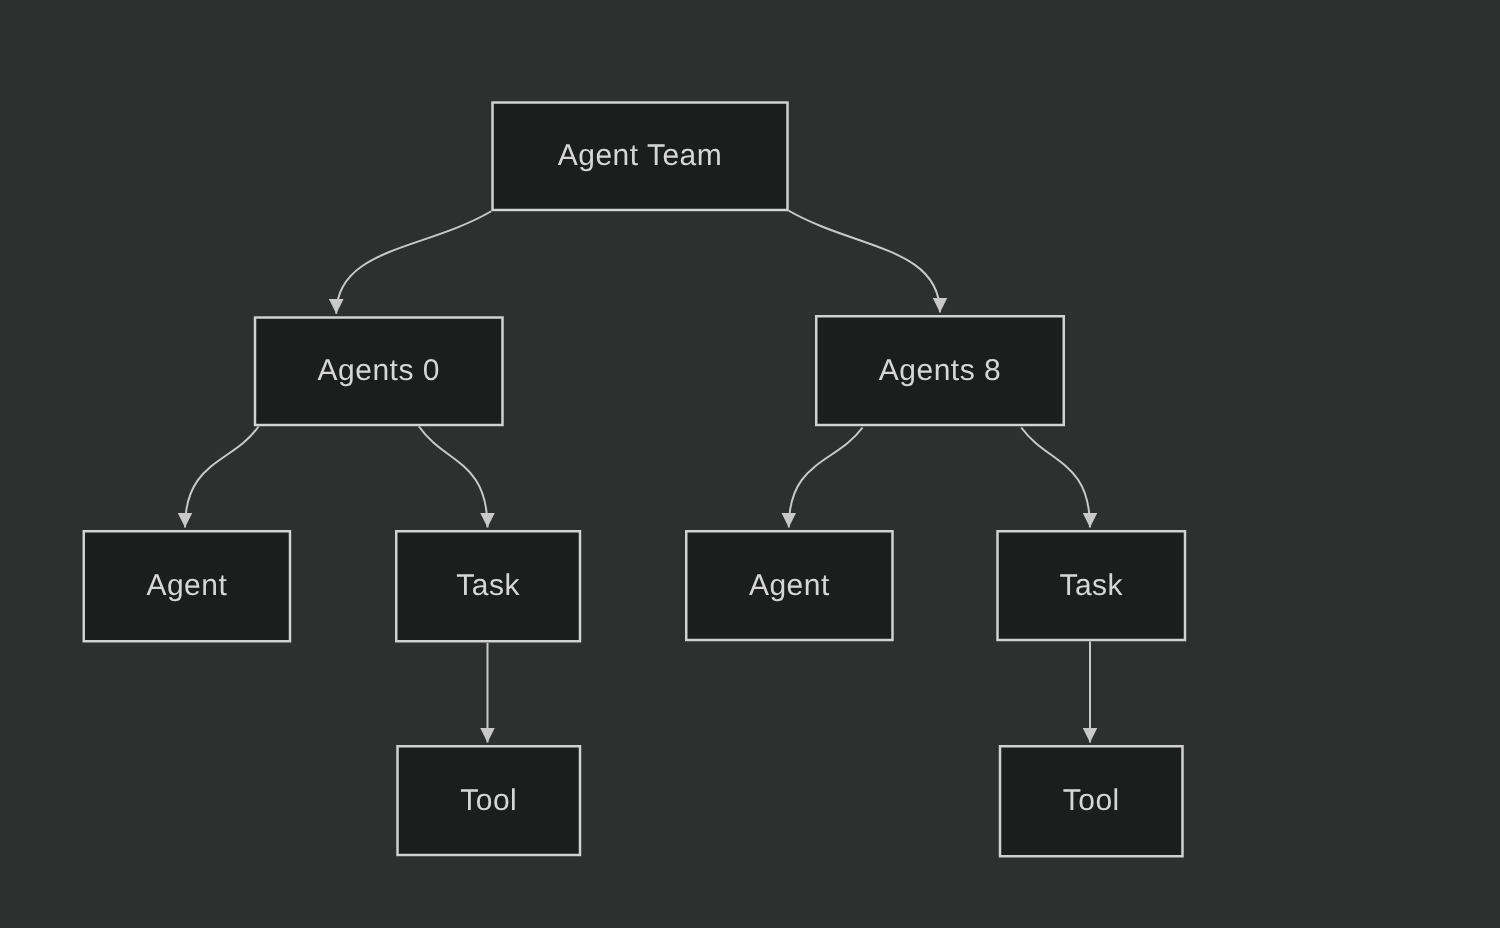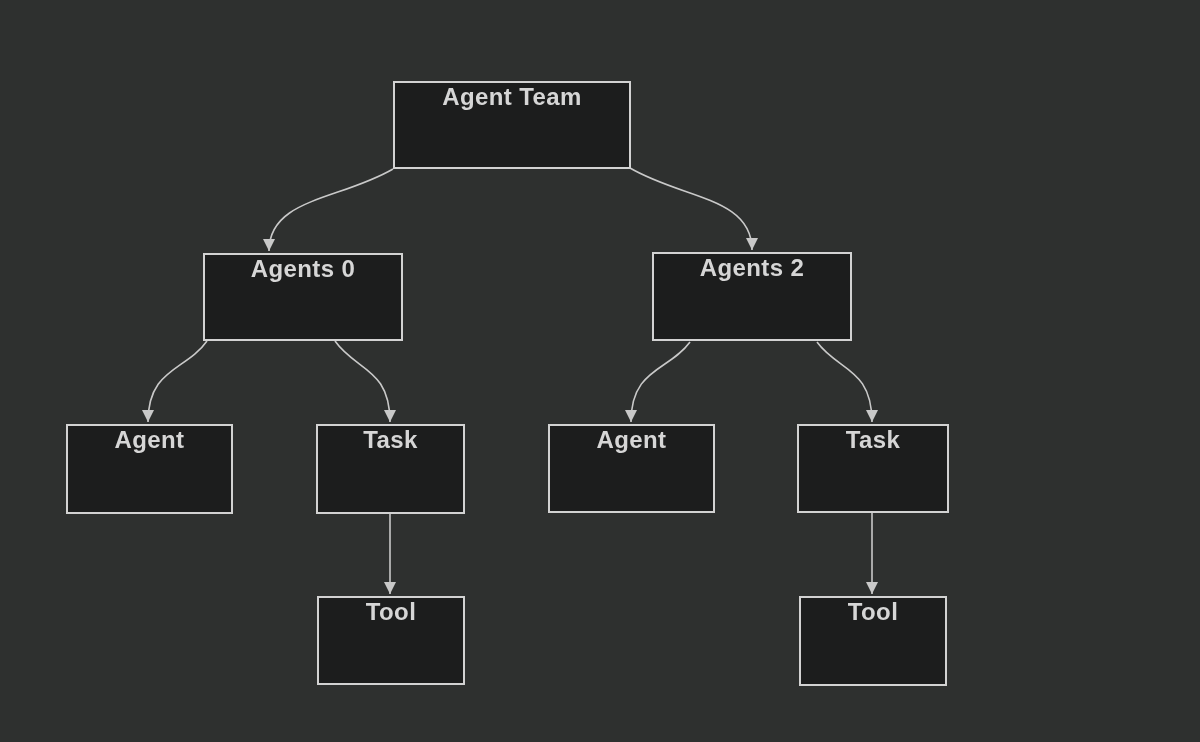--- a/index.html
+++ b/index.html
@@ -15,21 +15,21 @@
     fill: none;
     stroke: var(--edge, #c9c9c9);
     stroke-width: 1.6px;
   }
   .arrowhead { fill: var(--edge, #c9c9c9); }
   .node {
     position: absolute;
     box-sizing: border-box;
     background: var(--node-fill, #1c1d1d);
     border: 2px solid var(--node-border, #d2d2d2);
-    display: flex; justify-content: center; font-weight: bold;
+    display: flex; align-items: center; justify-content: center;
   }
   .node-label {
     color: var(--text, #d6d6d6);
     font-size: 24px;
     letter-spacing: 0.4px;
     white-space: nowrap;
   }
 </style>
 </head>
 <body>
@@ -54,21 +54,21 @@
 
   <div class="node" style="left:393px; top:81px; width:238px; height:88px;">
     <span class="node-label">Agent Team</span>
   </div>
 
   <div class="node" style="left:171px; top:253px; width:200px; height:88px;margin-left:32px;">
     <span class="node-label">Agents 0</span>
   </div>
 
   <div class="node" style="left:652px; top:252px; width:200px; height:89px;">
-    <span class="node-label">Agents 2</span>
+    <span class="node-label">Agents 8</span>
   </div>
 
   <div class="node" style="left:66px; top:424px; width:167px; height:90px;">
     <span class="node-label">Agent</span>
   </div>
 
   <div class="node" style="left:316px; top:424px; width:149px; height:90px;">
     <span class="node-label">Task</span>
   </div>
 

